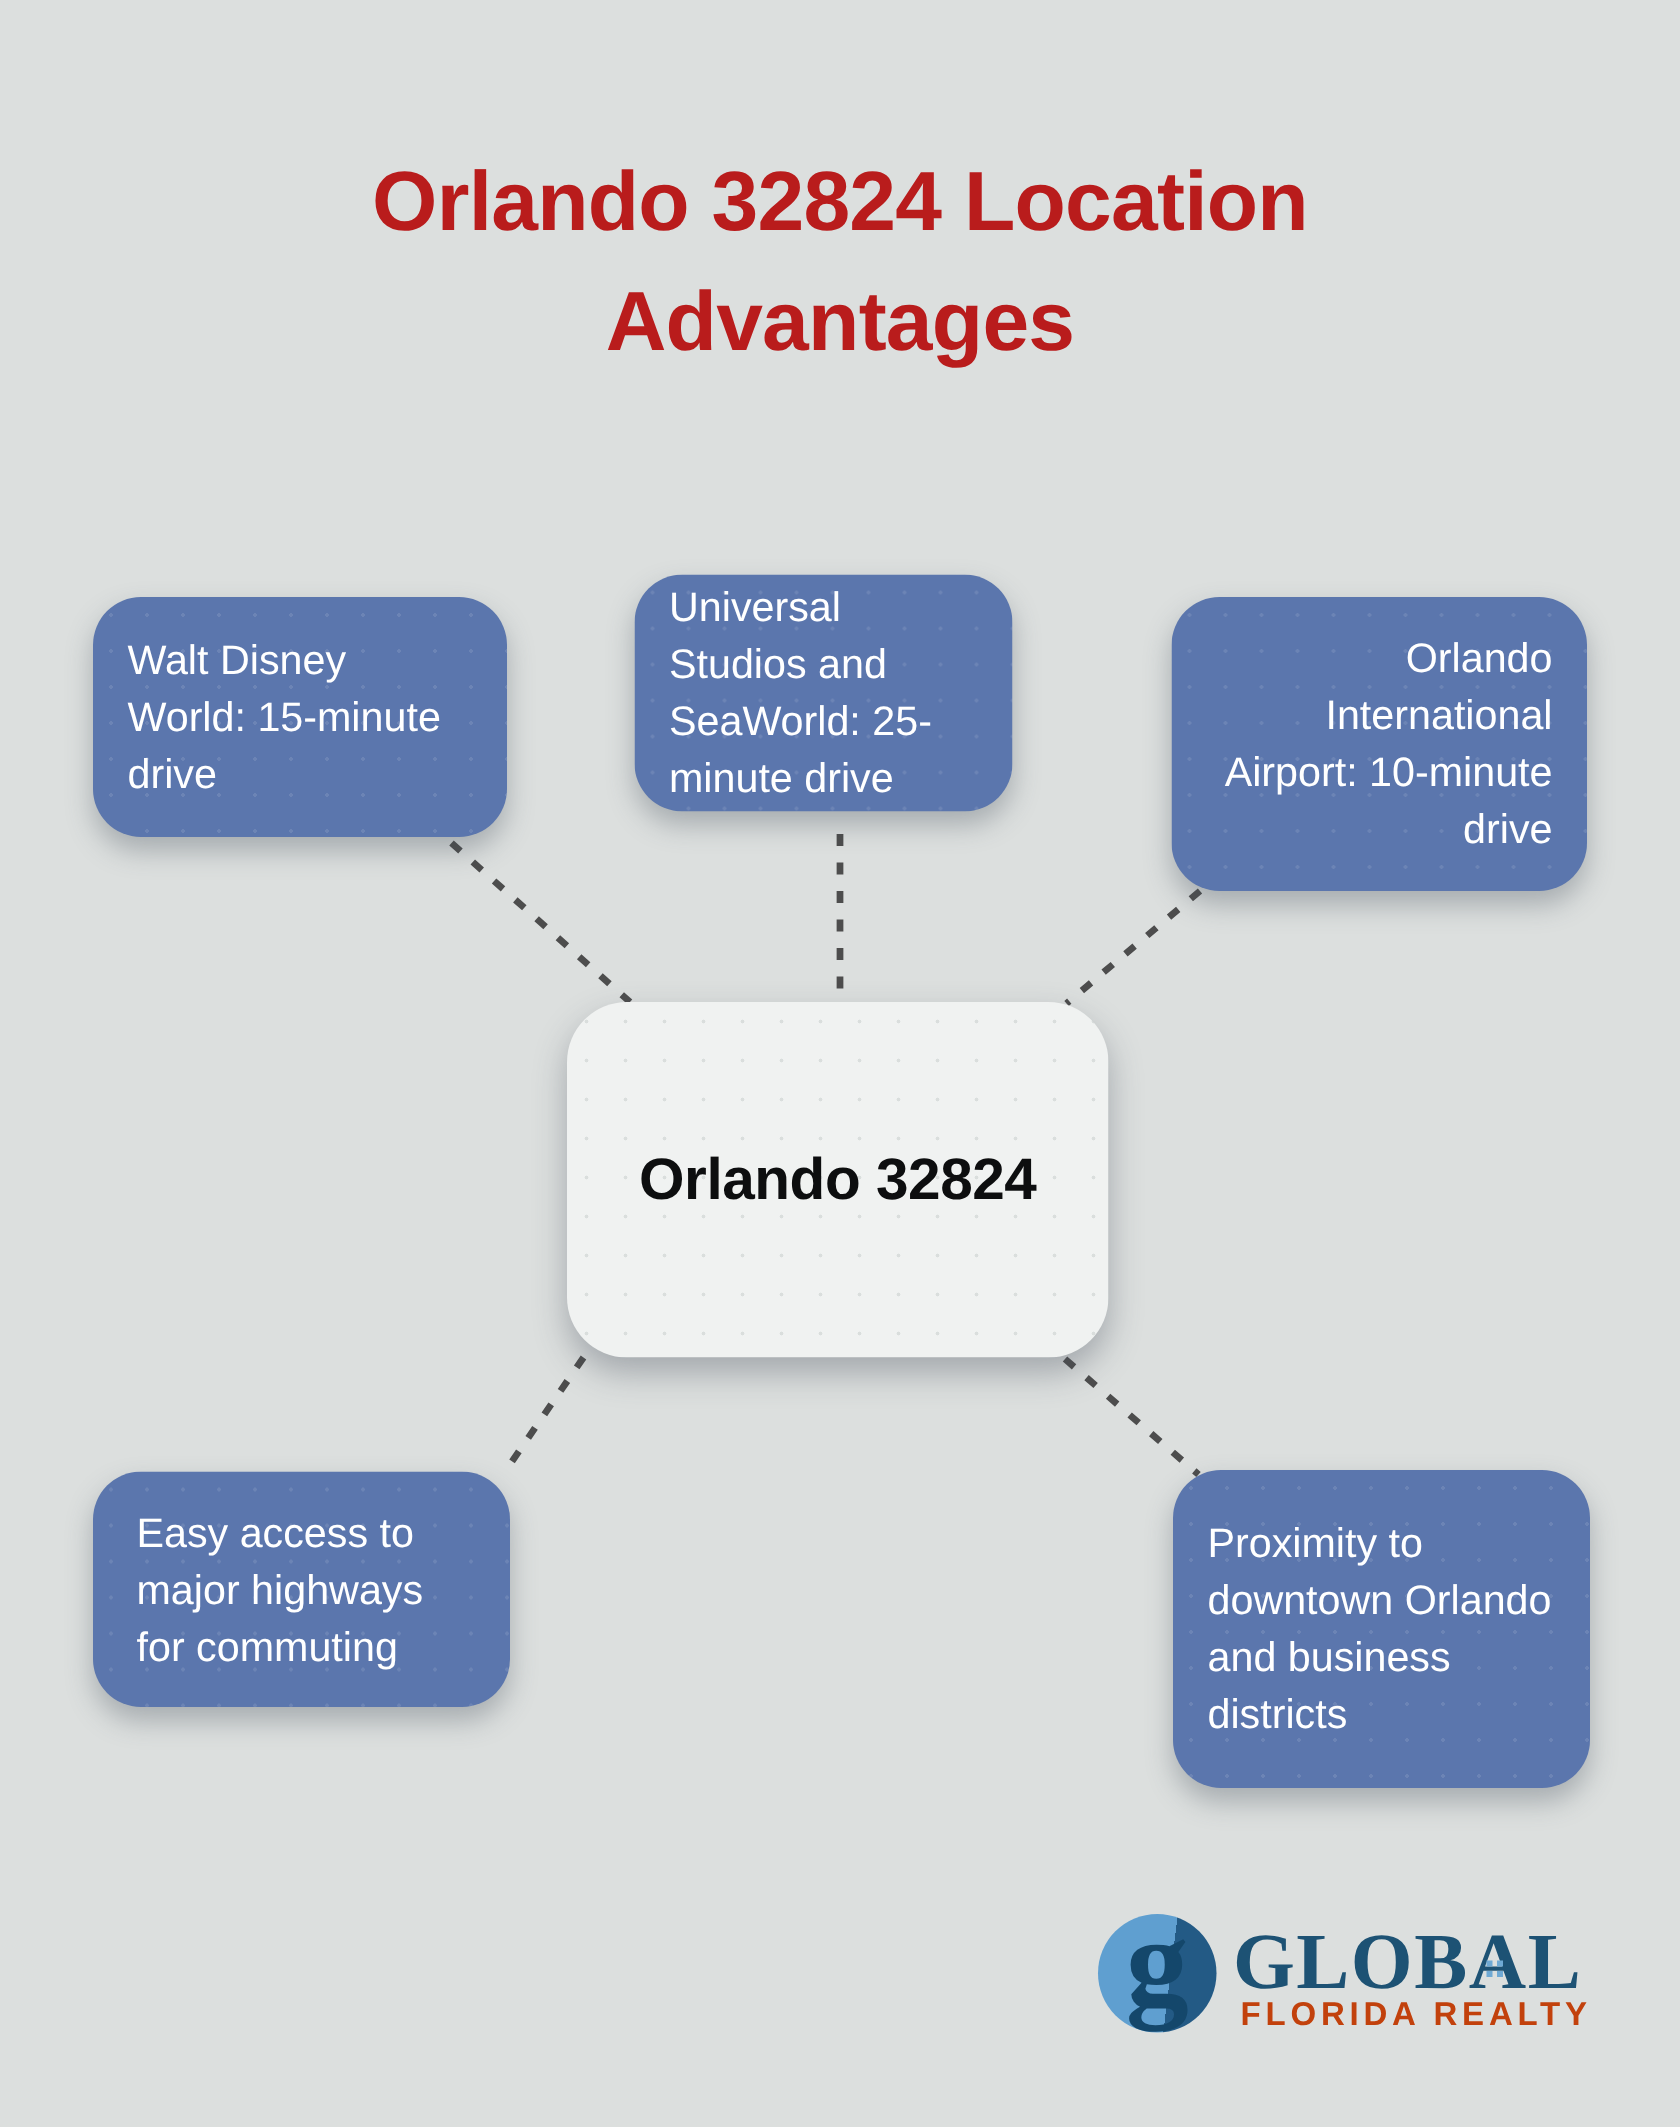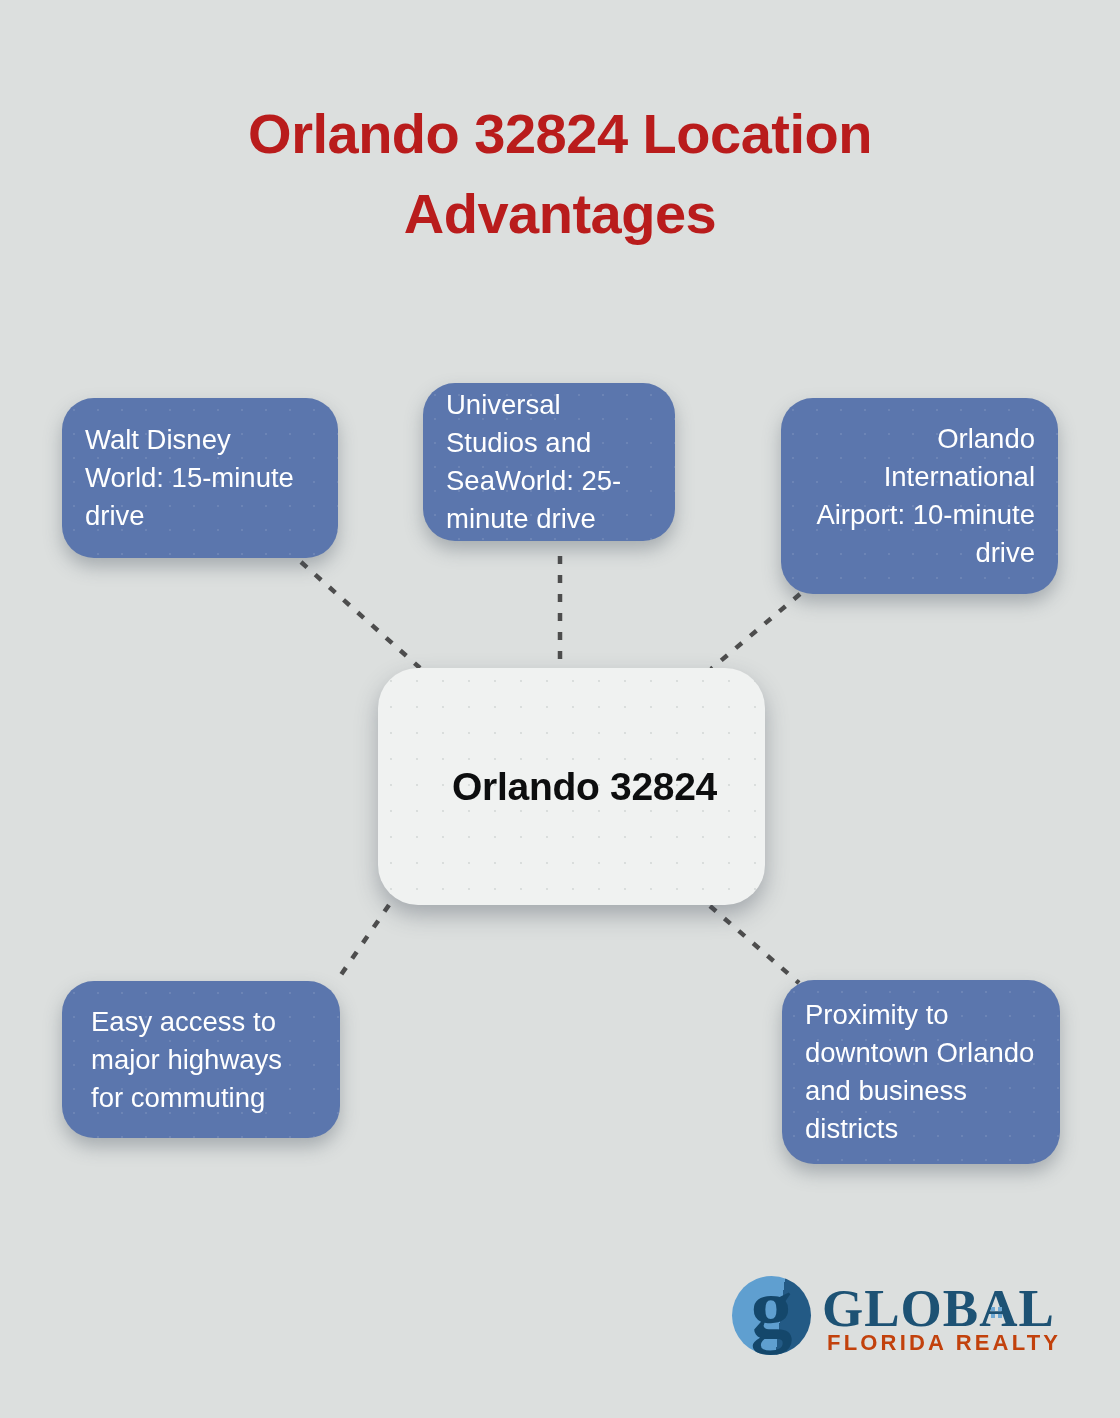--- a/index.html
+++ b/index.html
@@ -32,31 +32,30 @@
     font-size:27.5px;line-height:38px;
     display:flex;align-items:center;
     padding:0 23px;
     box-sizing:border-box;
     box-shadow:0 9px 18px rgba(70,80,92,.35);
   }
   .node-disney   {left:62px;  top:398px; width:276px; height:160px;}
   .node-universal{left:423px; top:383px; width:252px; height:158px;}
   .node-airport  {left:781px; top:398px; width:277px; height:196px;text-align:right;}
   .node-highways {left:62px;  top:981px; width:278px; height:157px;padding-left:29px;}
-  .node-downtown {left:782px; top:980px; width:278px; height:184px;}
+  .node-downtown {left:782px; top:980px; width:278px; height:212px;}
 
   .center-node{
     position:absolute;left:378px;top:668px;width:361px;height:237px;
     background:#f0f2f1;
     background-image:radial-gradient(rgba(140,150,148,.22) 1.2px, transparent 1.4px);
     background-size:26px 26px;
     border-radius:40px;
     display:flex;align-items:center;justify-content:center;
     box-shadow:0 10px 22px rgba(70,80,92,.38);
-    padding-left:26px;
   }
   .center-node .center-label{
     font-size:39px;font-weight:700;color:#0d0e0f;letter-spacing:-0.3px;
   }
 
   .logo{position:absolute;left:732px;top:1276px;width:330px;height:90px;}
   .logo-mark{
     position:absolute;left:0;top:0;width:79px;height:79px;border-radius:50%;
     background:linear-gradient(97deg,#5f9fd0 60%,#235a85 60%);
     display:flex;align-items:center;justify-content:center;

